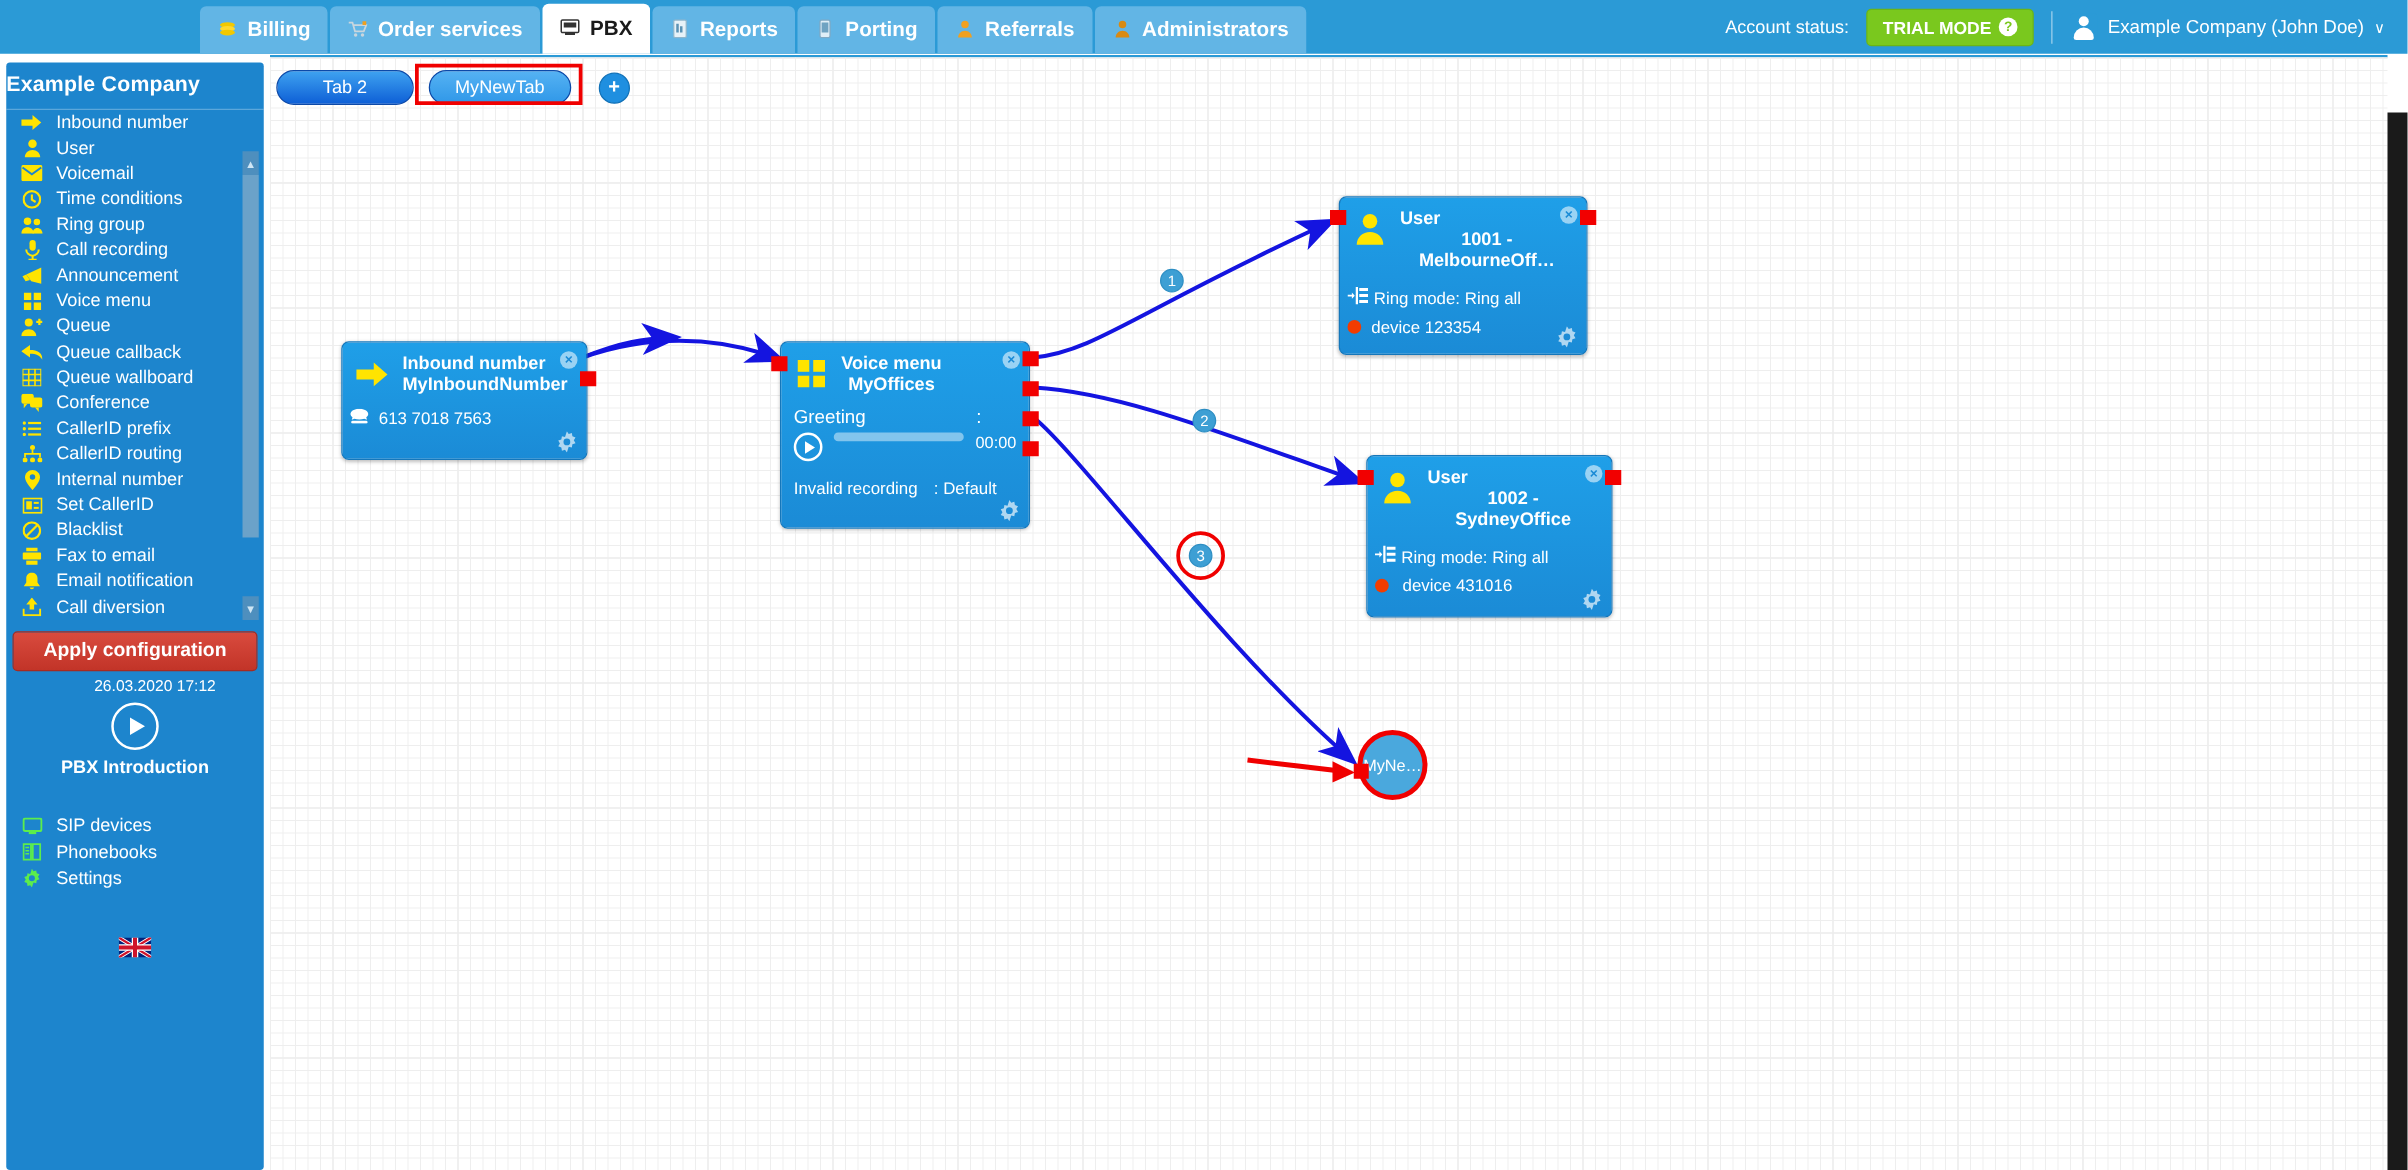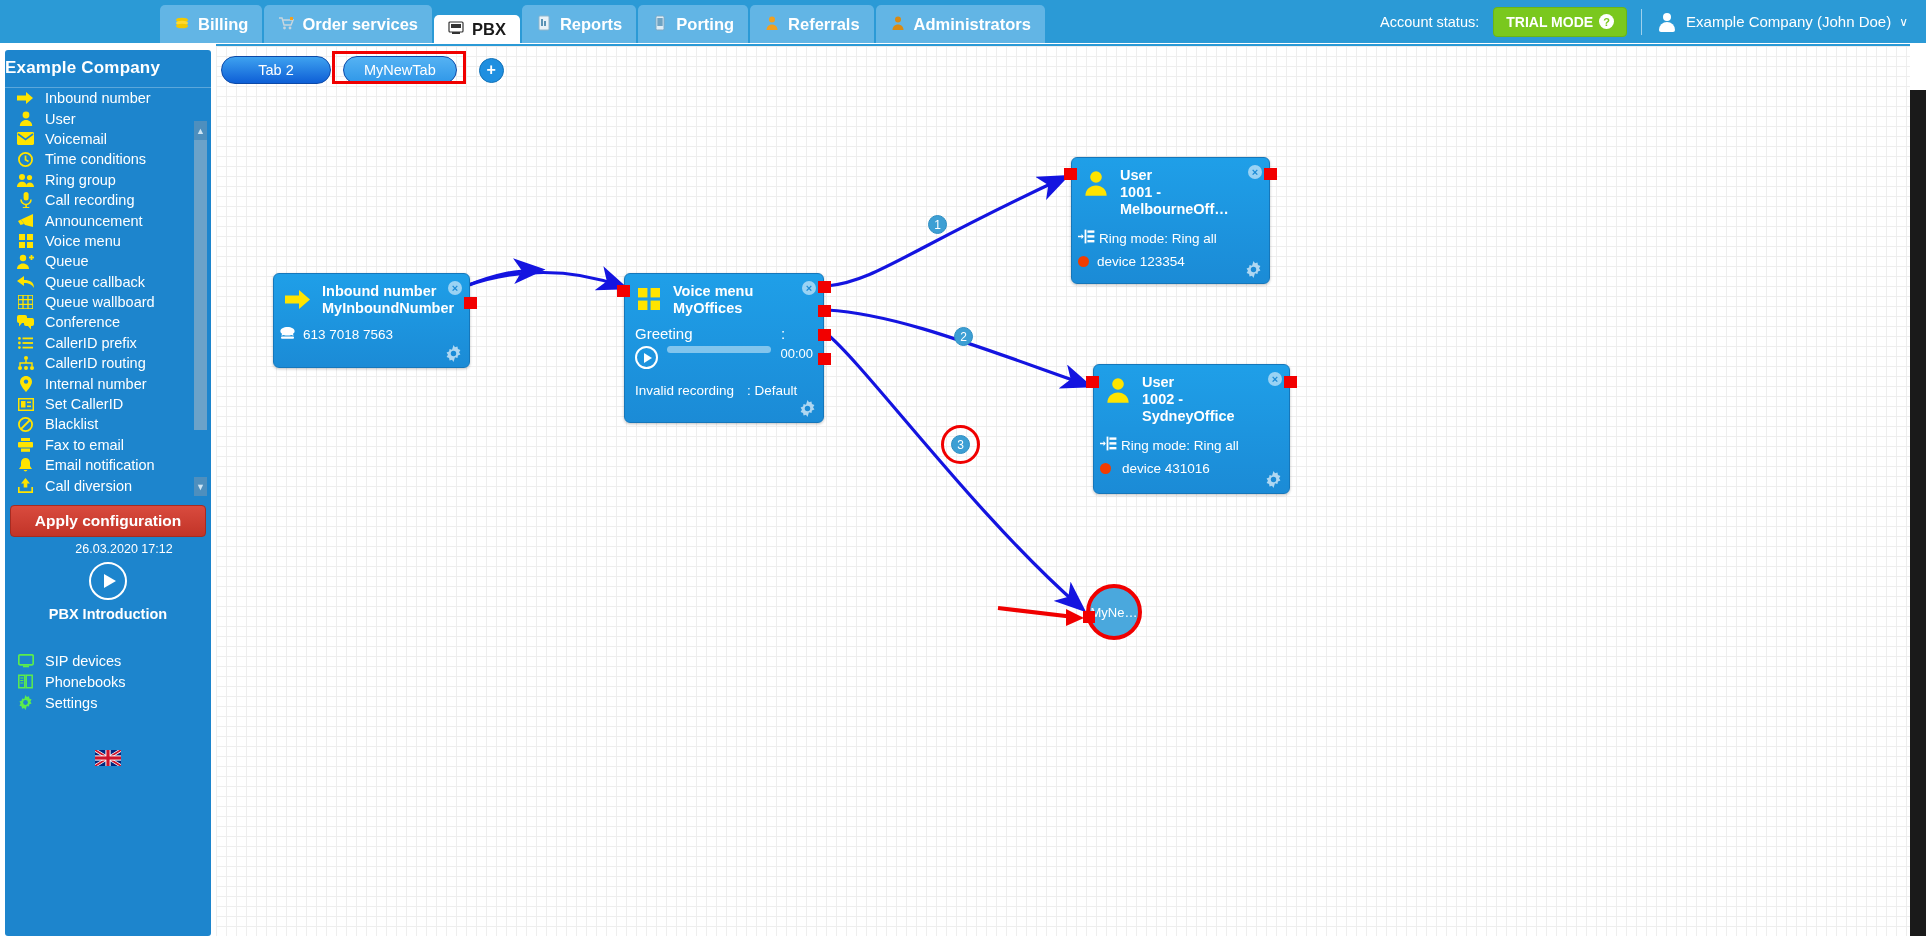--- a/index.html
+++ b/index.html
@@ -23,21 +23,21 @@
     color: #ffffff;
     font-size: 16.5px; font-weight: bold;
     display: flex; align-items: center; gap: 8px;
     padding: 0 14px;
     border-radius: 5px 5px 0 0;
     margin-right: 2px;
     white-space: nowrap;
     cursor: pointer;
     position: relative;
   }
-  .navtab.active { background: #ffffff; color: #1a1a1a; height: 28px; text-align: center; }
+  .navtab.active { background: #ffffff; color: #1a1a1a; height: 40px; text-align: center; }
   .navtab .nicon { font-size: 15px; line-height: 1; display:inline-block; }
 
   #navright {
     margin-left: auto; display: flex; align-items: center;
     height: 43px; padding-right: 18px; gap: 14px;
   }
   #acctstatuslabel { color: #ffffff; font-size: 14.5px; }
   #trialbadge {
     background: #7ac81e; color: #ffffff; font-size: 14px; font-weight: bold;
     padding: 6px 12px; border-radius: 4px;
@@ -199,21 +199,21 @@
     border: 1px solid #1577bb;
     border-radius: 6px;
     color: #ffffff;
     box-shadow: 0 1px 3px rgba(0,0,0,.25);
     cursor: move;
   }
   .node-head { display:flex; align-items:flex-start; padding: 9px 10px 2px 10px; gap:10px; }
   .node-head .nh-ico { flex: 0 0 28px; height:32px; display:flex; align-items:center; justify-content:center; }
   .node-head .nh-txt { display:flex; flex-direction:column; line-height: 1.18; }
   .nh-title { font-size: 14.5px; font-weight: bold; }
-  .nh-sub { font-size: 14.5px; font-weight: bold; }
+  .nh-sub { font-size: 14.5px; font-weight: bold; text-align: center; }
   .node-close {
     position:absolute; right:7px; top:7px; width:14px; height:14px; border-radius:50%;
     background: rgba(255,255,255,.55); color:#1b8bd6;
     font-size:11px; line-height:14px; text-align:center; font-weight:bold; cursor:pointer;
   }
   .node-gear {
     position:absolute; right:7px; bottom:5px; width:17px; height:17px; cursor:pointer; opacity:.65;
   }
   .node-row {
     display:flex; align-items:center; gap:8px;

